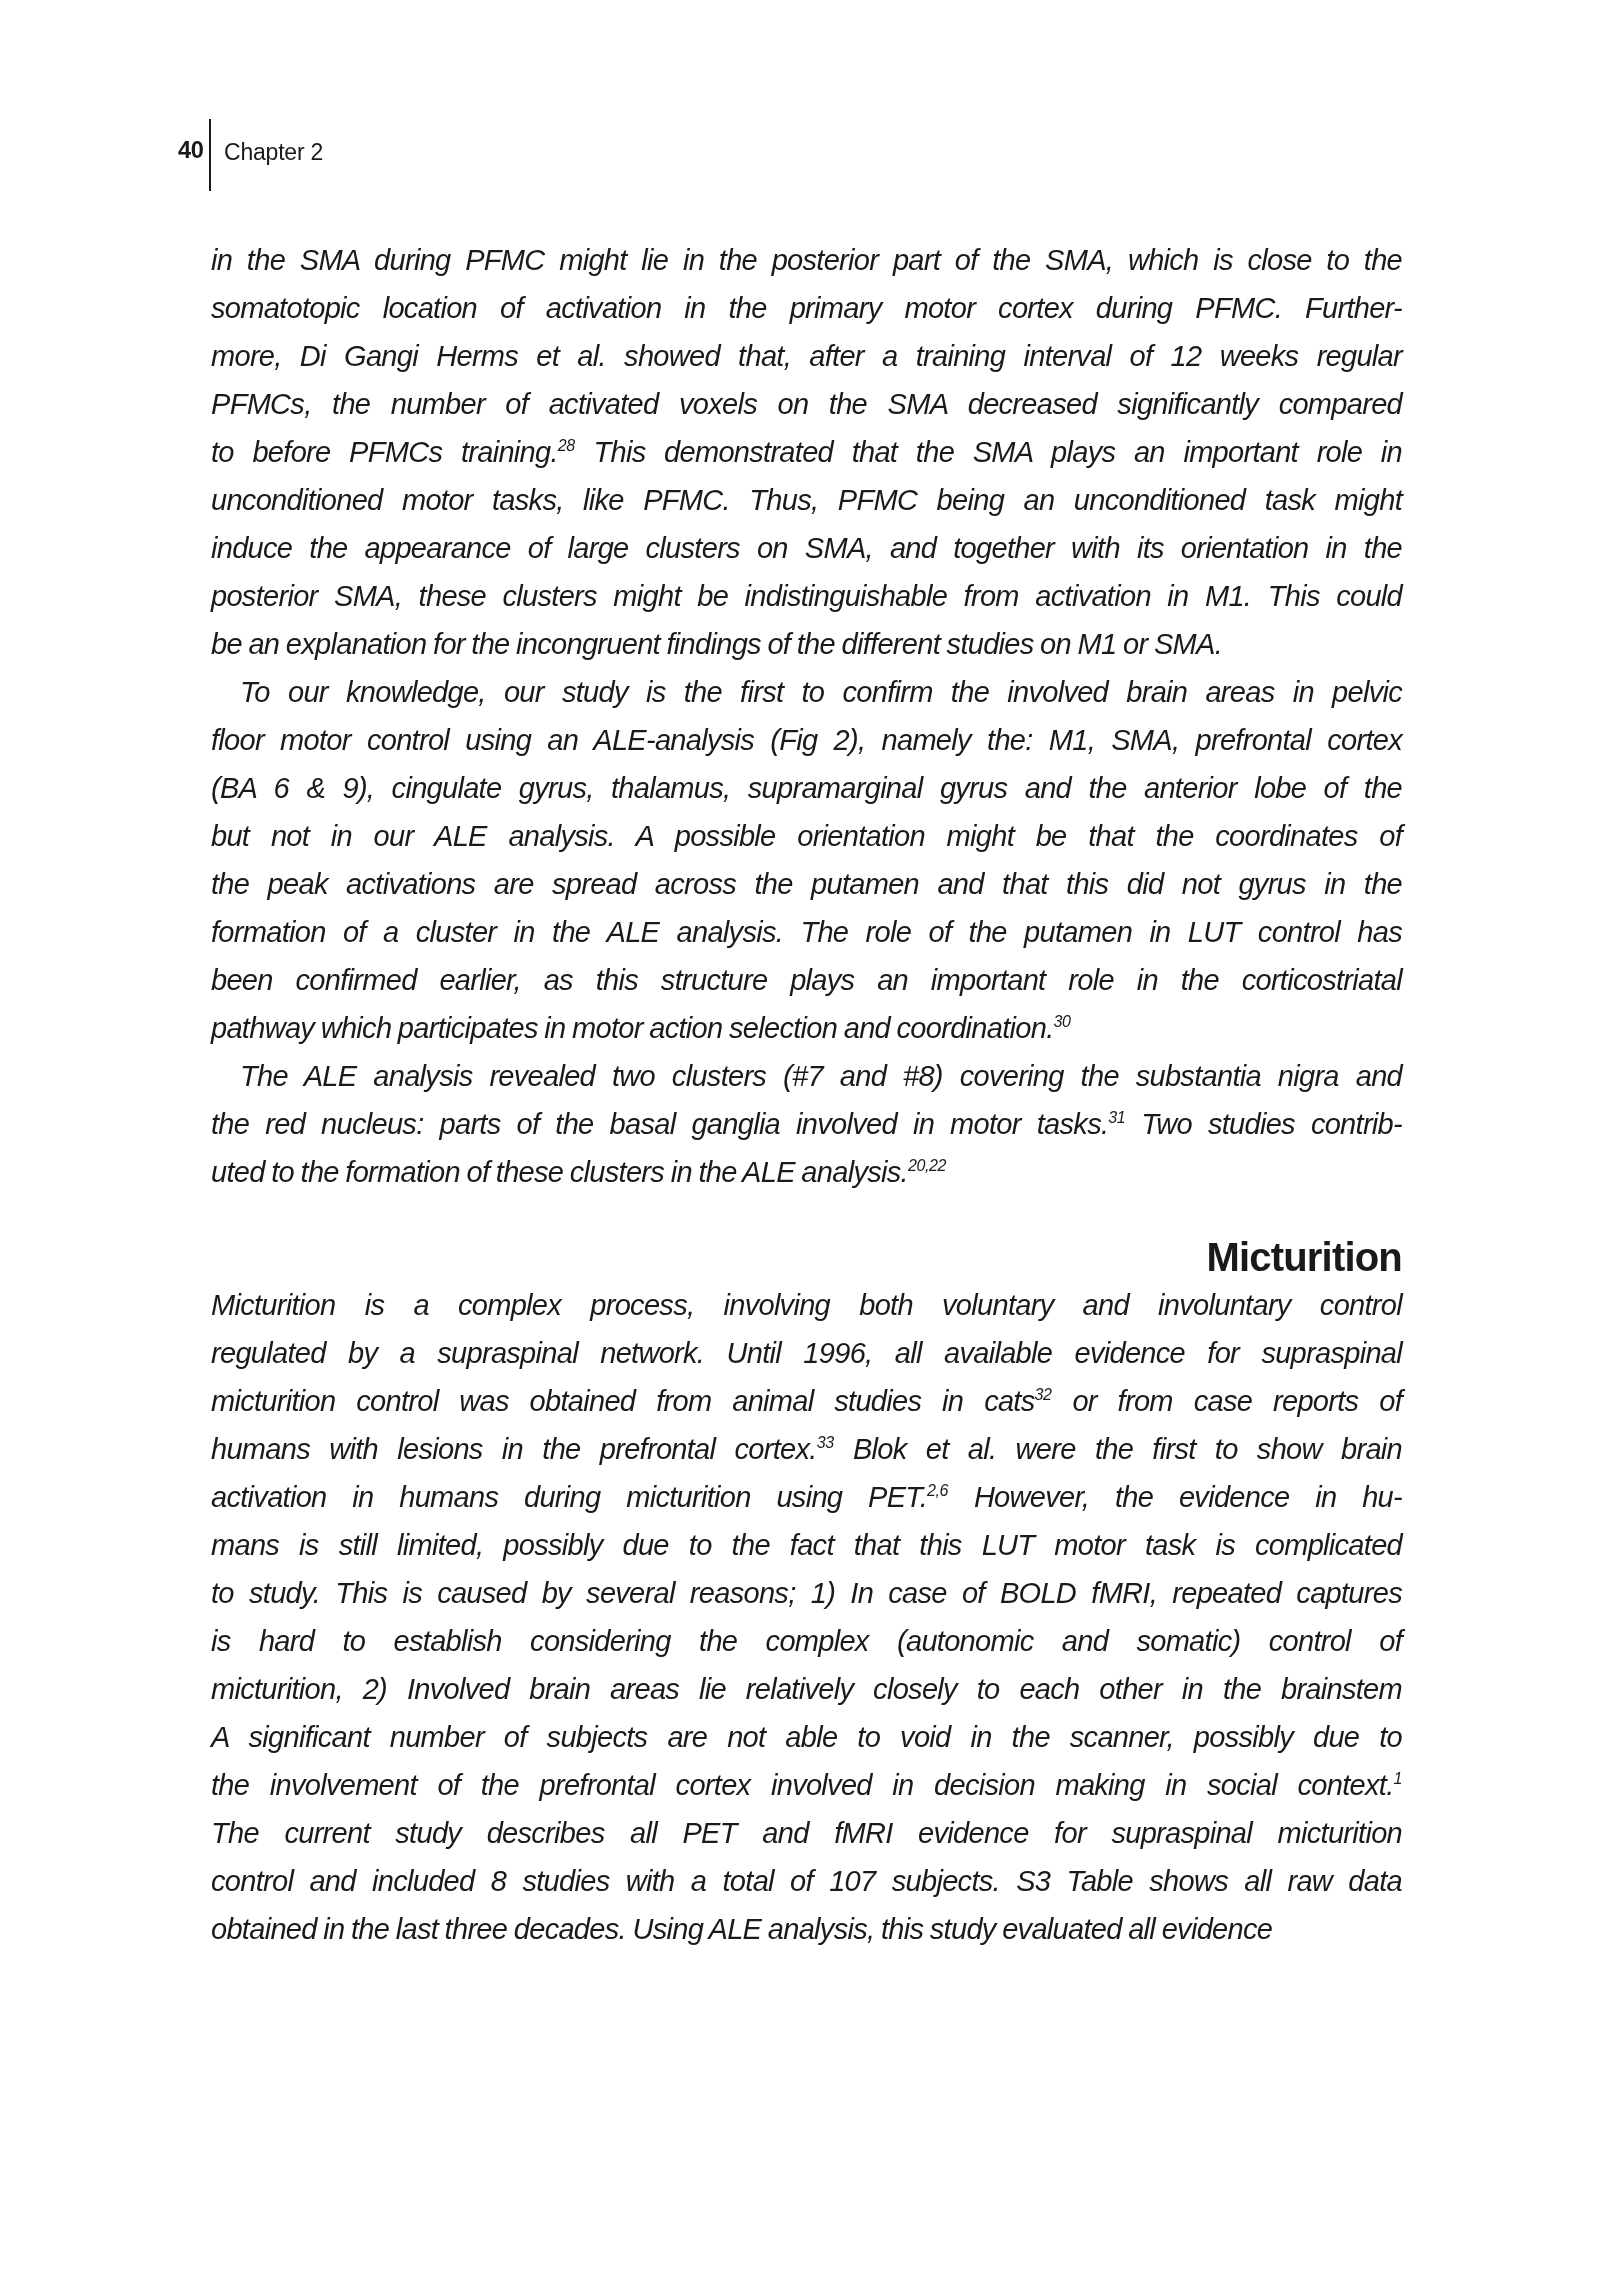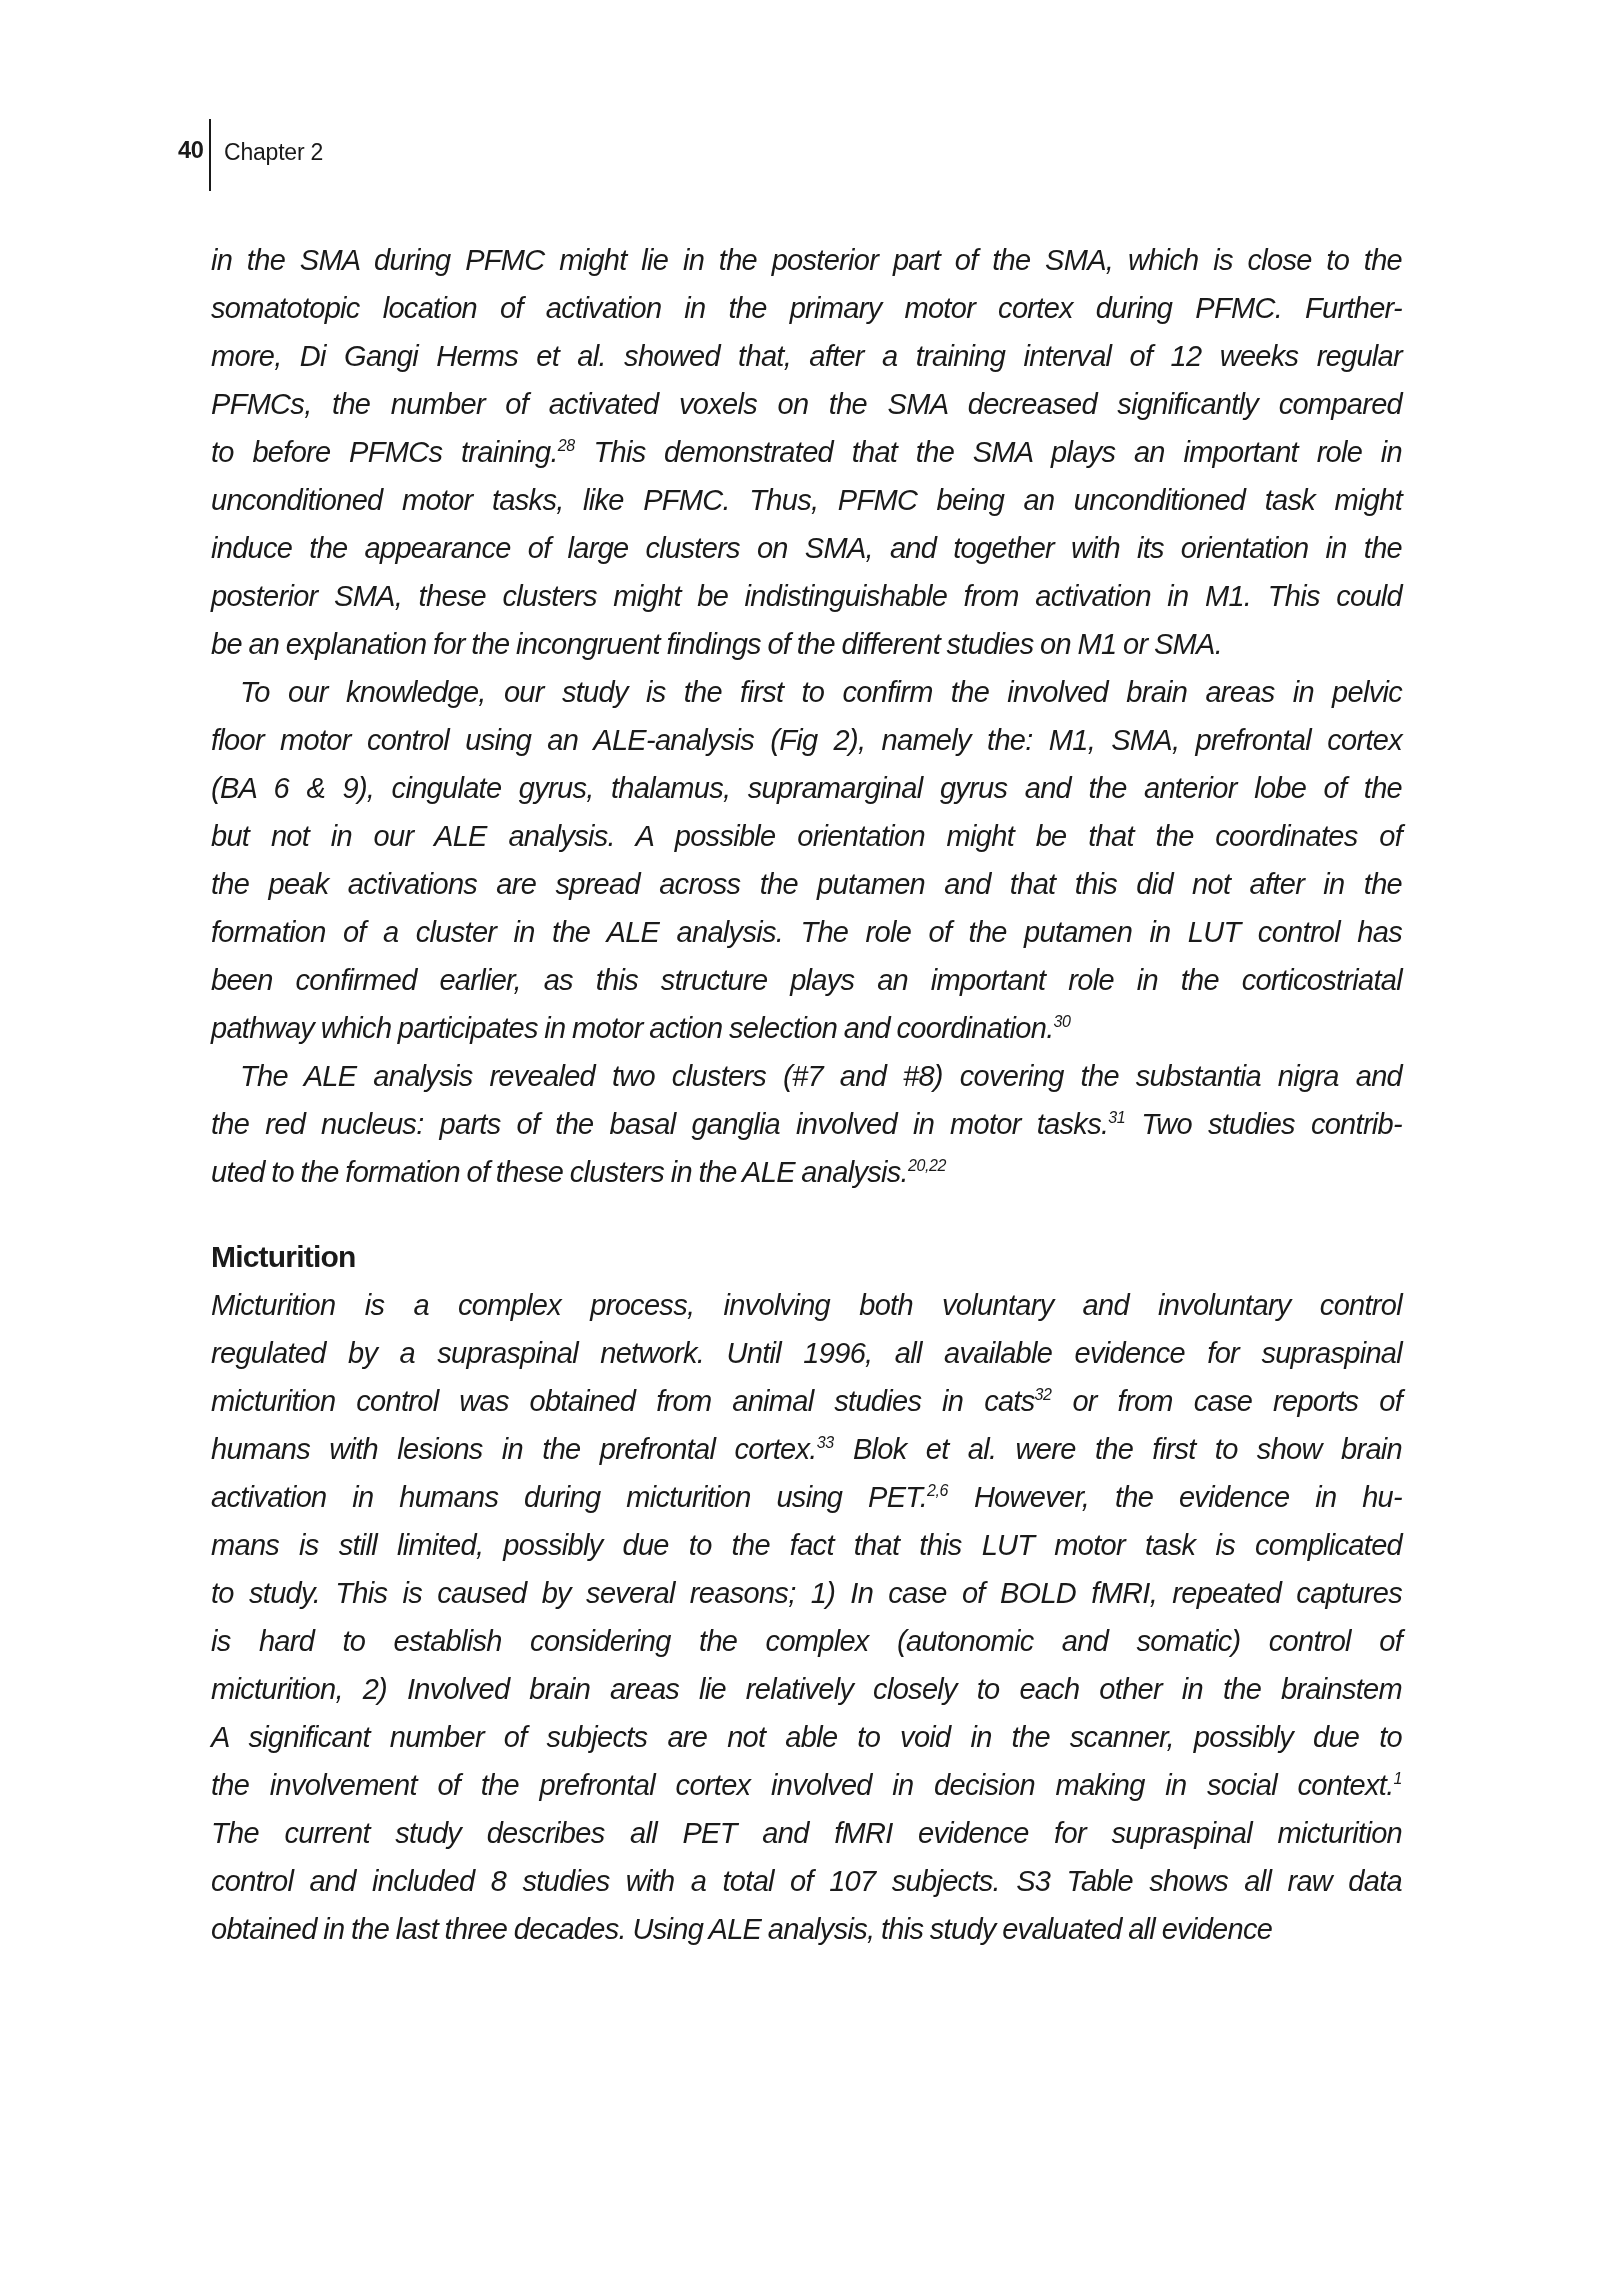--- a/index.html
+++ b/index.html
@@ -10,22 +10,22 @@
               font-family: "Liberation Sans", sans-serif; letter-spacing: -0.4px; }
   .header-rule { position: absolute; left: 209px; top: 119px; width: 1.5px; height: 72px; background: #1a1a1a; }
   .chapter { position: absolute; left: 224px; top: 139px; font-size: 23px;
              font-family: "Liberation Sans", sans-serif; letter-spacing: -0.2px; }
   .body { position: absolute; left: 211px; top: 236px; width: 1191px; }
   .line { display: block; height: 48px; line-height: 48px; font-size: 29px; white-space: nowrap;
           text-align: justify; text-align-last: justify; letter-spacing: -0.7px; word-spacing: -0.8px; font-style: italic; }
   .line.last { text-align-last: left; }
   .line.indent { padding-left: 29px; }
   sup { font-size: 16px; line-height: 0; vertical-align: 11.4px; letter-spacing: -0.4px; }
-  .heading { display: block; height: 48px; line-height: 48px; font-size: 30px; font-weight: bold;
-             letter-spacing: -0.8px; margin-top: 37px; }
+  .heading { display: block; height: 48px; line-height: 48px; font-size: 40px; font-weight: bold;
+             letter-spacing: -0.8px; margin-top: 37px; text-align: right; }
 </style>
 </head>
 <body>
 
 <div class="header">
   <span class="page-num">40</span>
   <span class="header-rule"></span>
   <span class="chapter">Chapter 2</span>
 </div>
 
@@ -36,21 +36,21 @@
     <span class="line"><span>PFMCs, the number of activated voxels on the SMA decreased significantly compared</span></span>
     <span class="line"><span>to before PFMCs training.</span><sup>28</sup><span> This demonstrated that the SMA plays an important role in</span></span>
     <span class="line"><span>unconditioned motor tasks, like PFMC. Thus, PFMC being an unconditioned task might</span></span>
     <span class="line"><span>induce the appearance of large clusters on SMA, and together with its orientation in the</span></span>
     <span class="line"><span>posterior SMA, these clusters might be indistinguishable from activation in M1. This could</span></span>
     <span class="line last"><span>be an explanation for the incongruent findings of the different studies on M1 or SMA.</span></span>
     <span class="line indent"><span>To our knowledge, our study is the first to confirm the involved brain areas in pelvic</span></span>
     <span class="line"><span>floor motor control using an ALE-analysis (Fig 2), namely the: M1, SMA, prefrontal cortex</span></span>
     <span class="line"><span>(BA 6 &amp; 9), cingulate gyrus, thalamus, supramarginal gyrus and the anterior lobe of the</span></span>
     <span class="line"><span>but not in our ALE analysis. A possible orientation might be that the coordinates of</span></span>
-    <span class="line"><span>the peak activations are spread across the putamen and that this did not after in the</span></span>
+    <span class="line"><span>the peak activations are spread across the putamen and that this did not gyrus in the</span></span>
     <span class="line"><span>formation of a cluster in the ALE analysis. The role of the putamen in LUT control has</span></span>
     <span class="line"><span>been confirmed earlier, as this structure plays an important role in the corticostriatal</span></span>
     <span class="line last"><span>pathway which participates in motor action selection and coordination.</span><sup>30</sup></span>
     <span class="line indent"><span>The ALE analysis revealed two clusters (#7 and #8) covering the substantia nigra and</span></span>
     <span class="line"><span>the red nucleus: parts of the basal ganglia involved in motor tasks.</span><sup>31</sup><span> Two studies contrib-</span></span>
     <span class="line last"><span>uted to the formation of these clusters in the ALE analysis.</span><sup>20,22</sup></span>
     <span class="heading">Micturition</span>
     <span class="line"><span>Micturition is a complex process, involving both voluntary and involuntary control</span></span>
     <span class="line"><span>regulated by a supraspinal network. Until 1996, all available evidence for supraspinal</span></span>
     <span class="line"><span>micturition control was obtained from animal studies in cats</span><sup>32</sup><span> or from case reports of</span></span>

